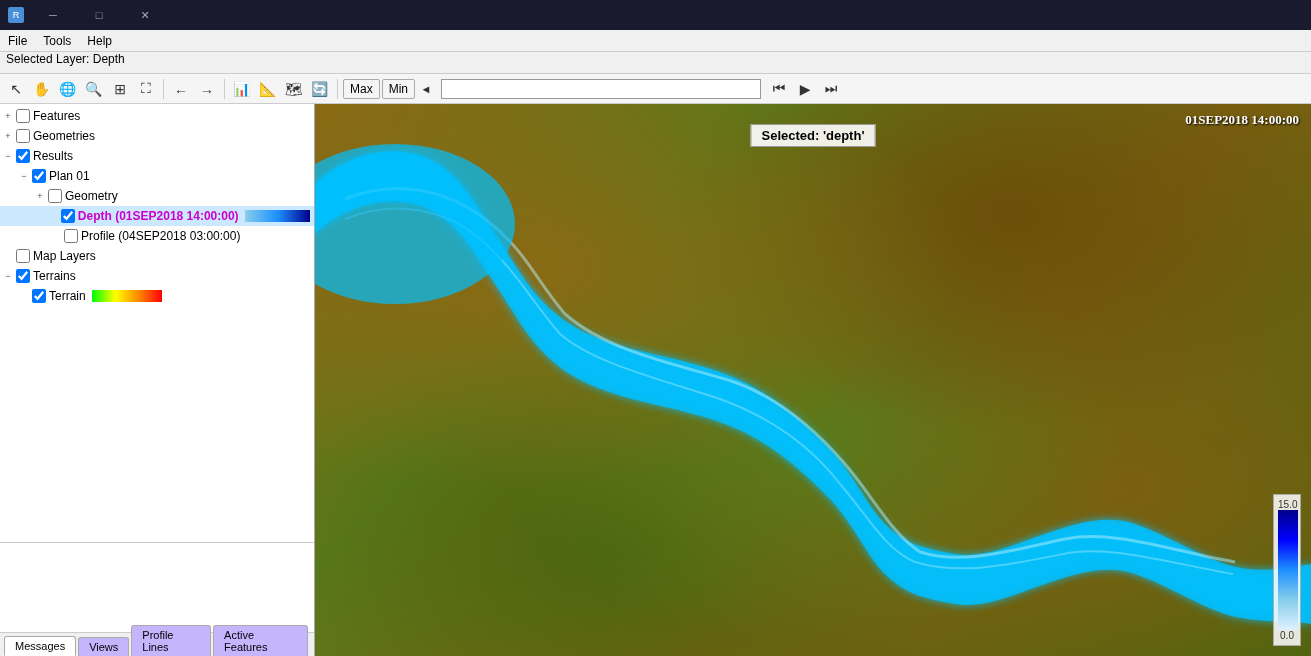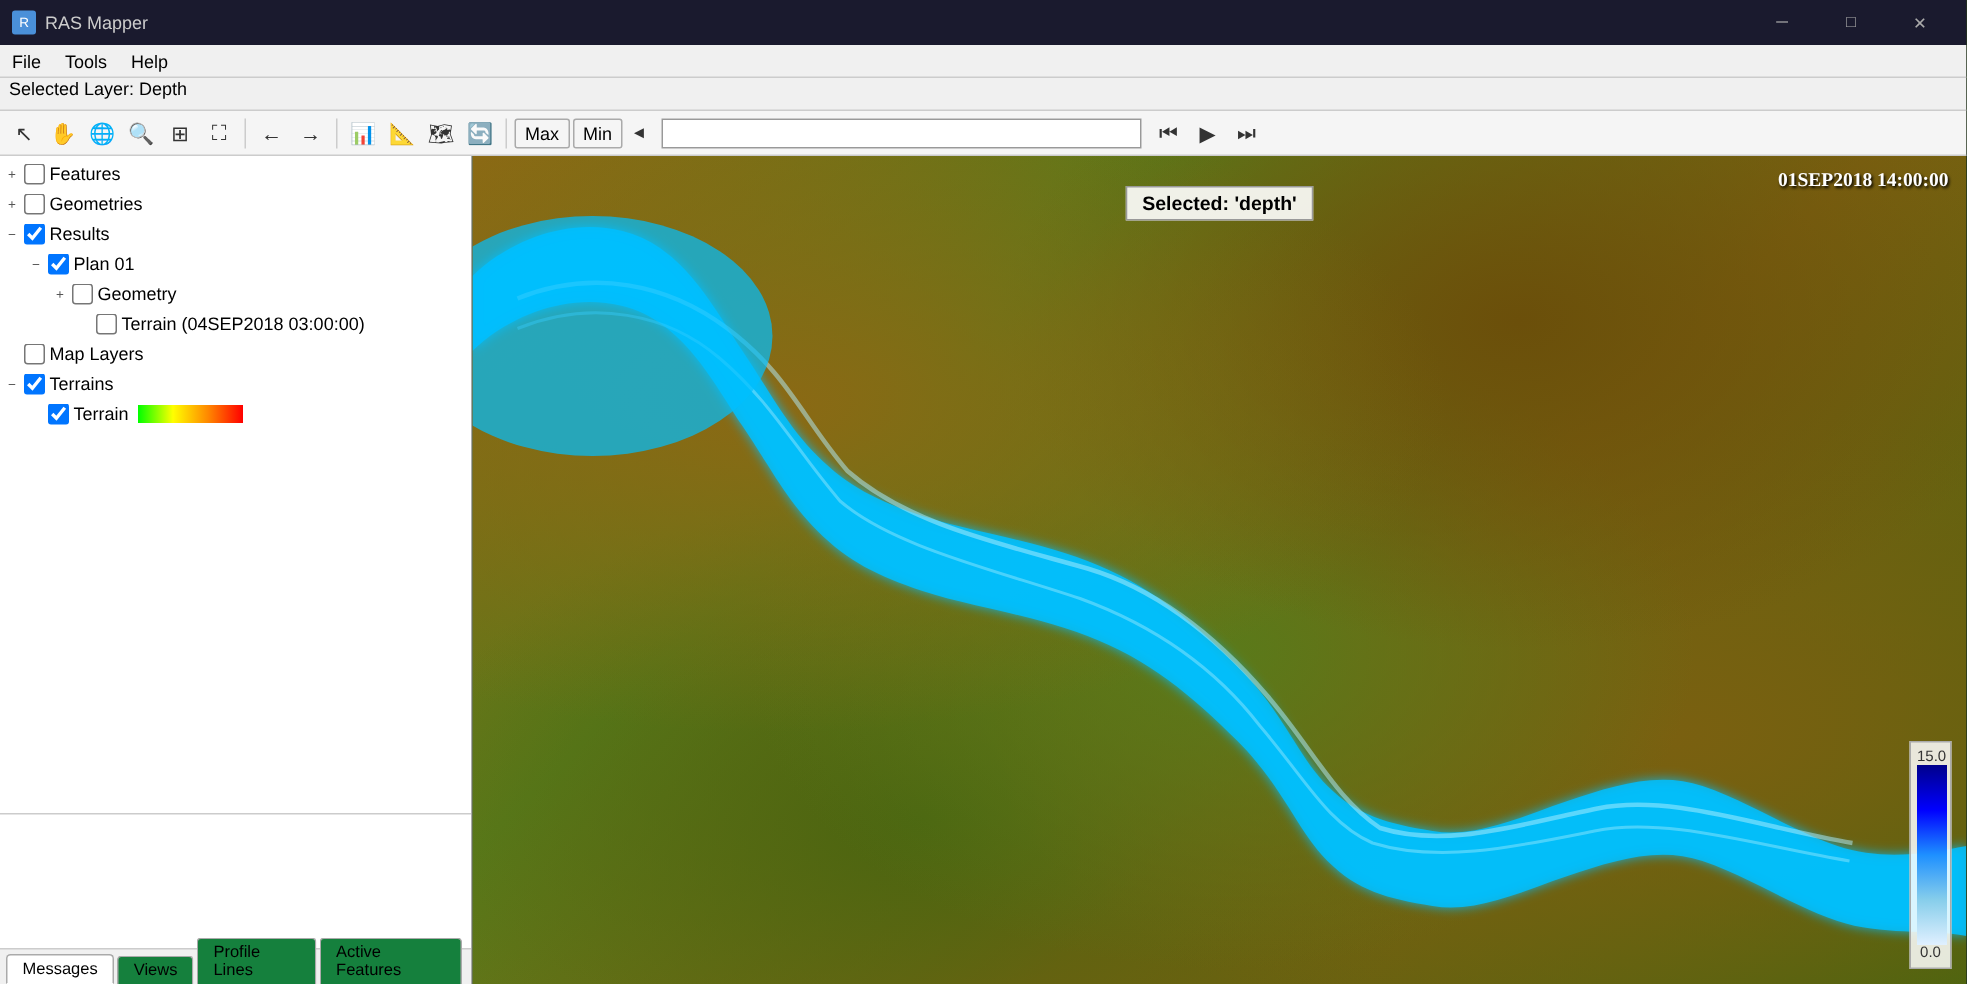--- a/index.html
+++ b/index.html
@@ -178,21 +178,21 @@
       background: #f0f0f0;
       display: flex;
       align-items: flex-end;
       border-top: 1px solid #ccc;
       padding: 0 4px;
     }
     .btab {
       padding: 3px 10px;
       border: 1px solid #aaa;
       border-bottom: none;
-      background: #15803d;
+      background: #c4b5fd;
       cursor: pointer;
       font-size: 11px;
       border-radius: 3px 3px 0 0;
       margin-right: 2px;
     }
     .btab.active { background: #fff; border-bottom: 1px solid #fff; }
 
     
     #map-area {
       flex: 1;
@@ -266,21 +266,20 @@
       color: #333;
     }
   </style>
 </head>
 <body>
 
 <div id="titlebar">
   <div class="app-icon">
     <span>R</span>
   </div>
-  <span class="title-text">RAS Mapper</span>
   <div class="win-controls">
     <div class="win-btn">─</div>
     <div class="win-btn">□</div>
     <div class="win-btn close">✕</div>
   </div>
 </div>
 
 <div id="menubar">
 <div class="menu-item">File</div>
     <div class="menu-item">Tools</div>
@@ -346,25 +345,32 @@
           <span class="tree-expand">−</span>
           <input type="checkbox" class="tree-check" checked="" style="">
           <span class="tree-label">Plan 01</span>
         </div>
         <div class="tree-row">
           <span class="tree-indent" style="width: 32px;"></span>
           <span class="tree-expand">+</span>
           <input type="checkbox" class="tree-check" style="">
           <span class="tree-label">Geometry</span>
         </div>
+        <div class="tree-row selected">
+          <span class="tree-indent" style="width: 48px;"></span>
+          <span class="tree-expand"></span>
+          <input type="checkbox" class="tree-check" checked="" style="">
+          <span class="tree-label highlighted">Depth (01SEP2018 14:00:00)</span>
+          <span class="color-bar depth-gradient"></span>
+        </div>
         <div class="tree-row">
           <span class="tree-indent" style="width: 48px;"></span>
           <span class="tree-expand"></span>
           <input type="checkbox" class="tree-check" style="">
-          <span class="tree-label">Terrain (04SEP2018 03:00:00)</span>
+          <span class="tree-label">Profile (04SEP2018 03:00:00)</span>
         </div>
         <div class="tree-row">
           <span class="tree-indent" style="width: 0px;"></span>
           <span class="tree-expand"></span>
           <input type="checkbox" class="tree-check" style="">
           <span class="tree-label">Map Layers</span>
         </div>
         <div class="tree-row">
           <span class="tree-indent" style="width: 0px;"></span>
           <span class="tree-expand">−</span>

